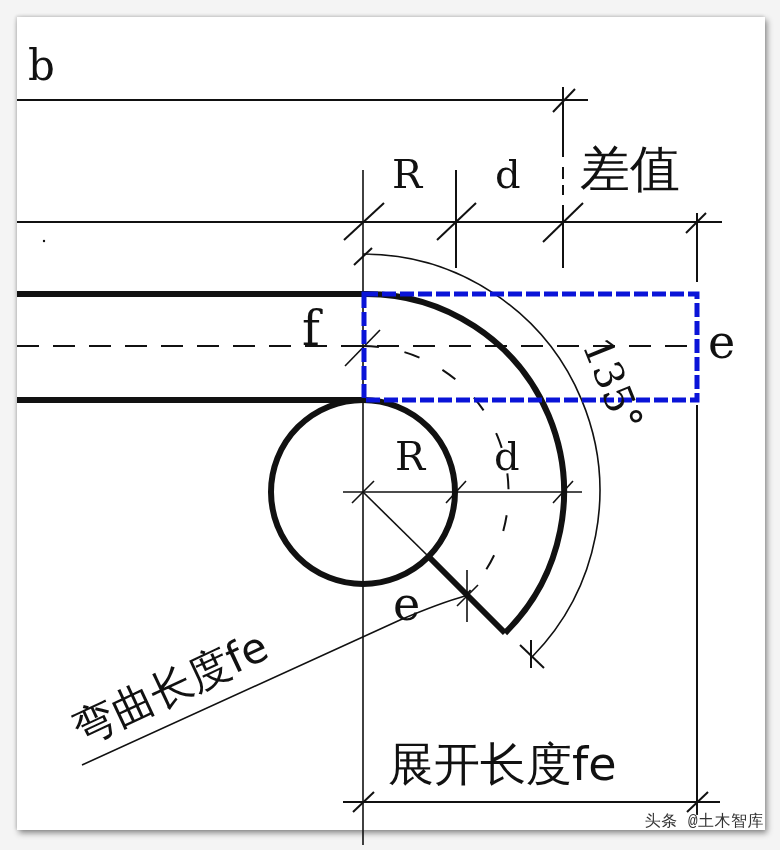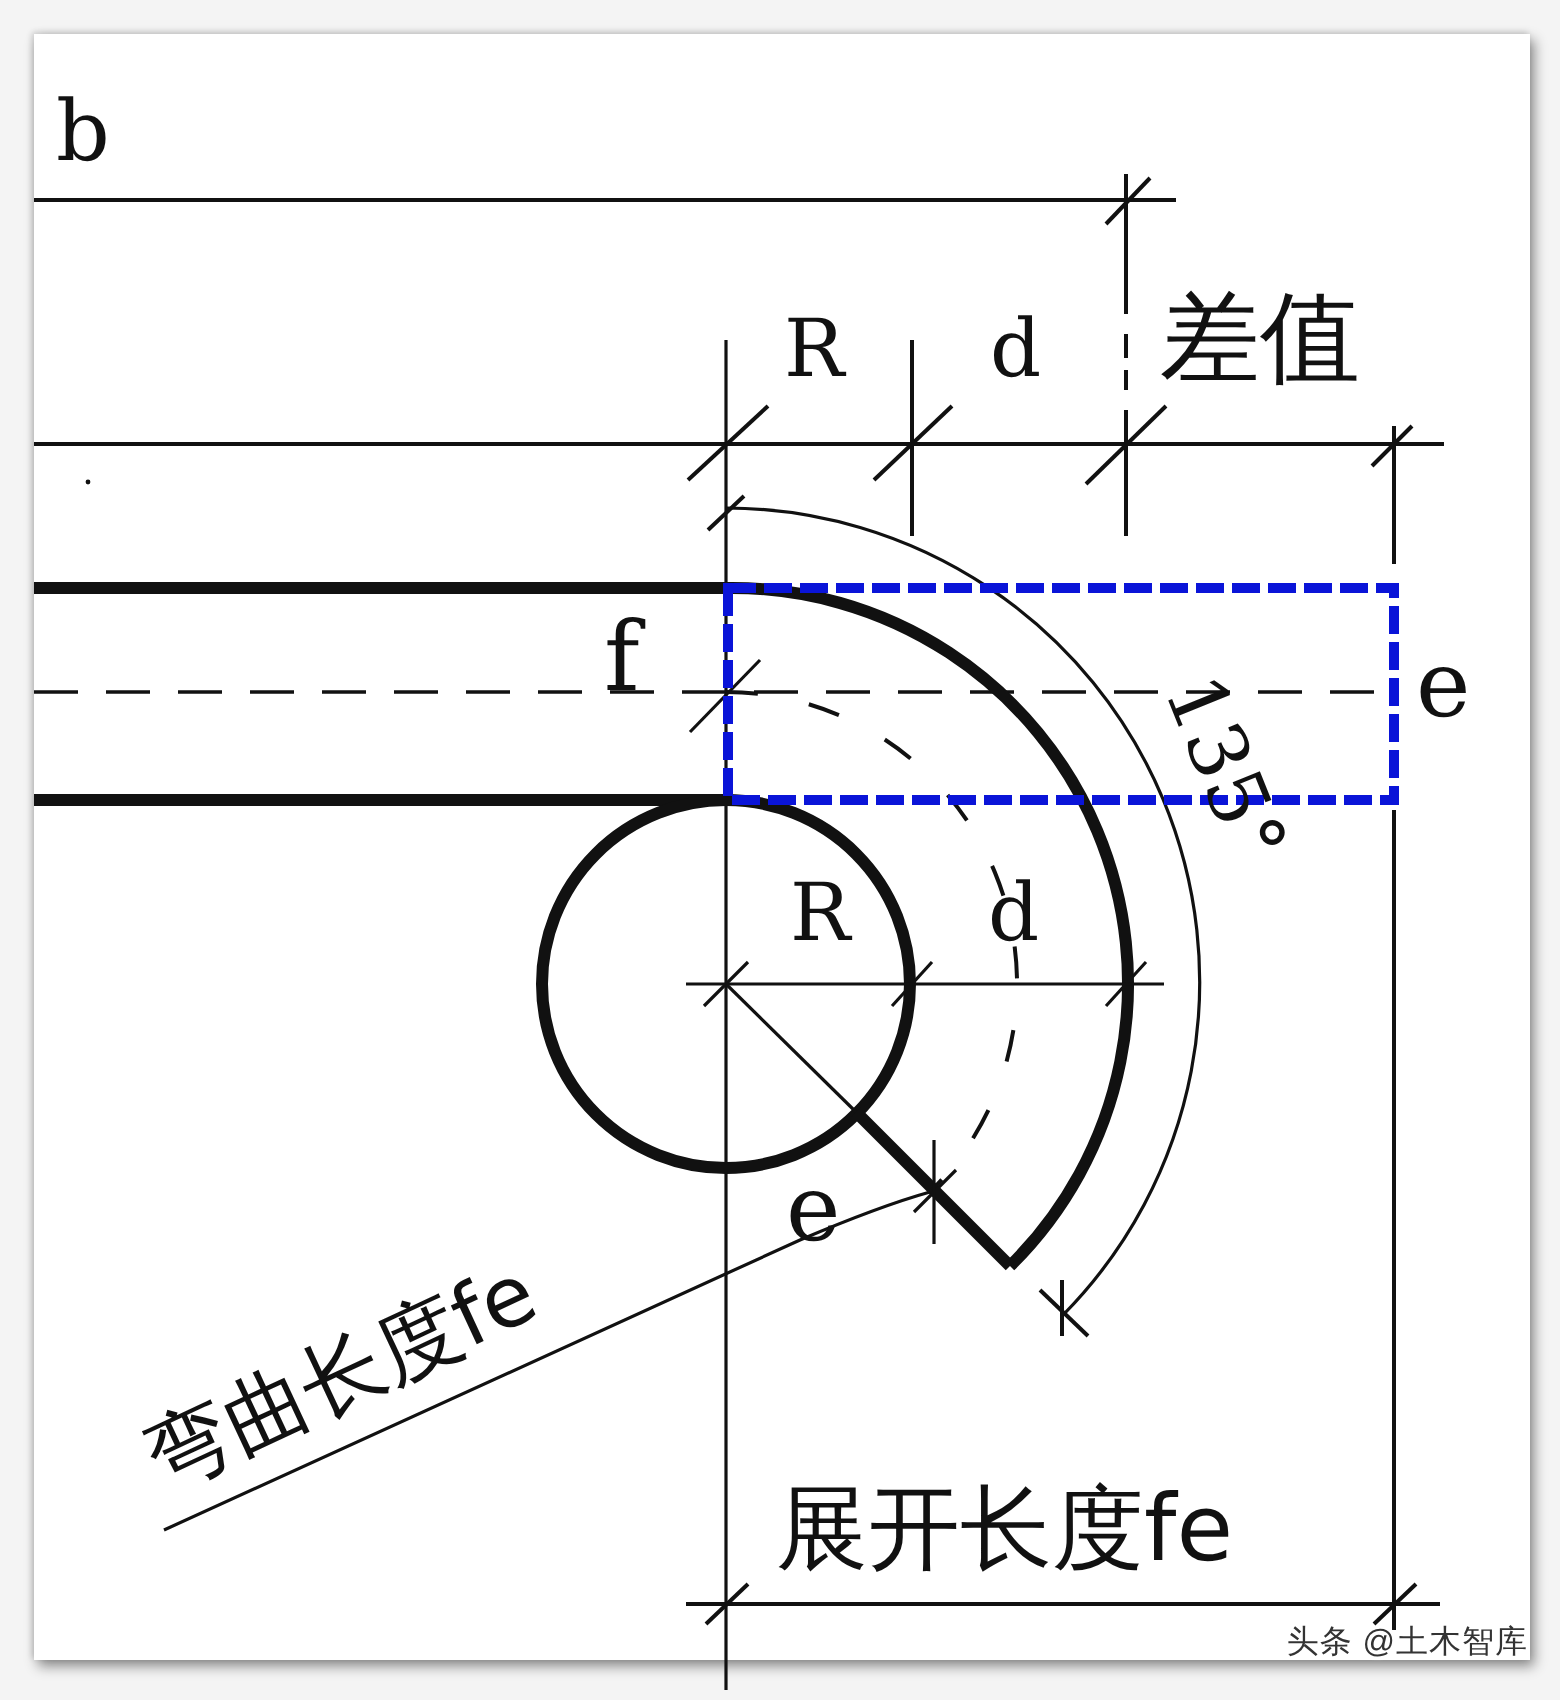--- a/index.html
+++ b/index.html
@@ -11,21 +11,21 @@
   #frame {
     position: absolute; left: 17px; top: 17px; width: 748px; height: 813px;
     background: #ffffff;
     box-shadow: 2px 3px 6px rgba(0,0,0,0.45), -1px -1px 3px rgba(0,0,0,0.15);
   }
   svg { position: absolute; left: 0; top: 0; }
   .lbl { font-family: "DejaVu Serif", "Liberation Serif", serif; fill: #111; }
   .cjk { font-family: "DejaVu Sans", "Liberation Sans", sans-serif; fill: #111; }
   #watermark {
     position: absolute; right: 16px; bottom: 18px;
-    font-family: Liberation Sans, sans-serif;
+    font-family: Liberation Mono, monospace;
     font-size: 16px; color: #333; letter-spacing: 0.5px;
     text-shadow: 0 0 2px #fff, 0 0 2px #fff;
   }
 </style>
 </head>
 <body>
 
 <div id="frame"></div>
 
 <svg width="780" height="850" viewBox="0 0 780 850">

